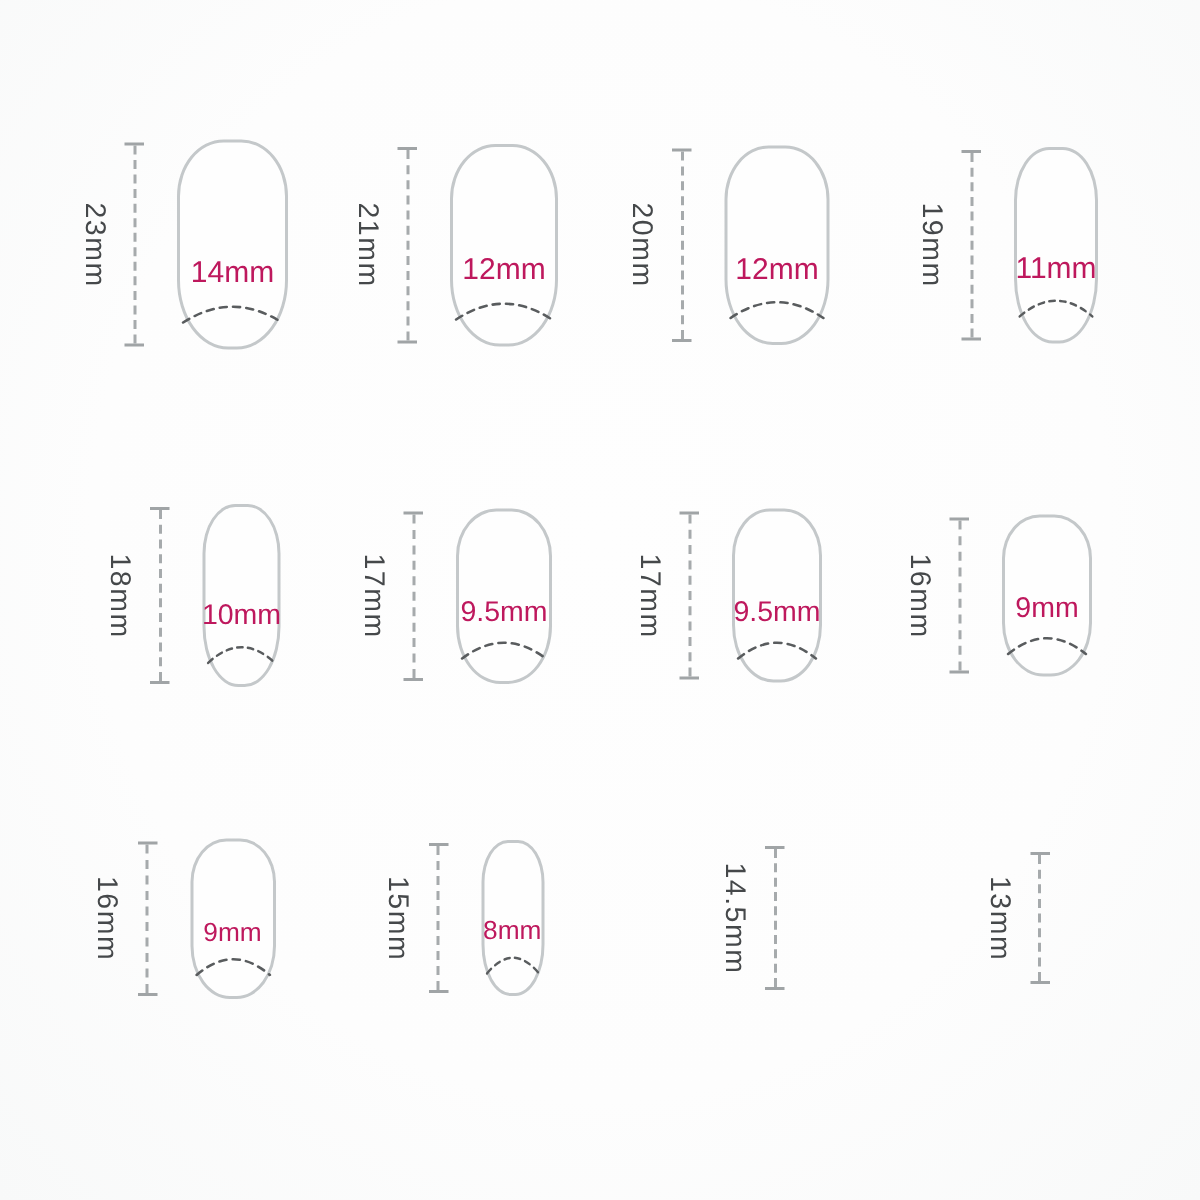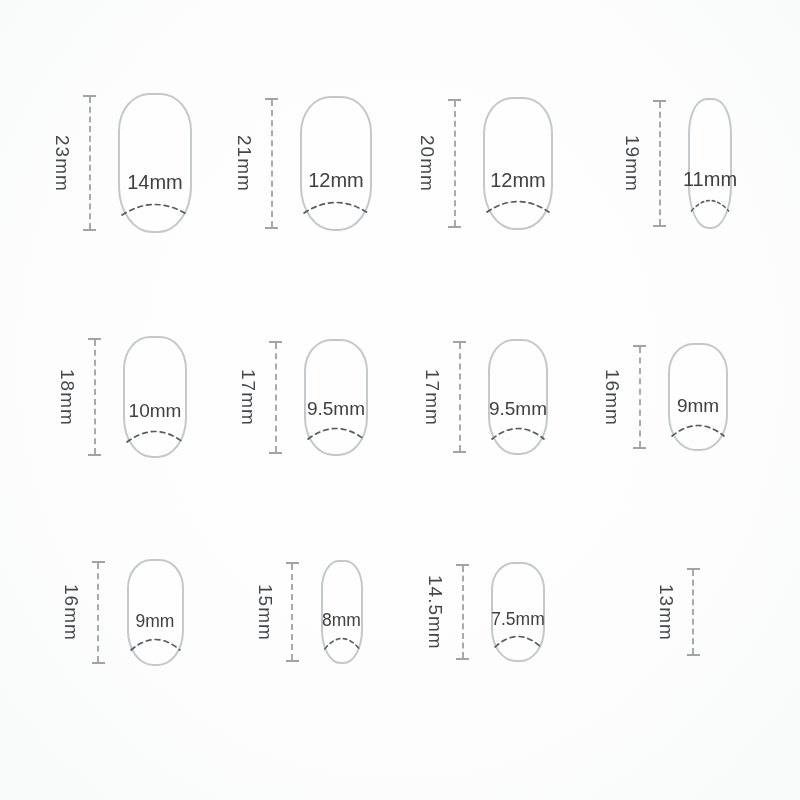--- a/index.html
+++ b/index.html
@@ -58,21 +58,21 @@
     box-sizing:border-box;
     border-radius:42% 42% 46% 46% / 27% 27% 33% 33%;
   }
   .w-label{
     position:absolute;
     left:50%;
     transform:translateX(-50%);
     bottom:calc(14px + 17%);
     white-space:nowrap;
     text-align:center;
-    color:#404040;
+    color:#be185d;
     z-index:2;
   }
   .row0 .w-label{font-size:20px;}
   .row1 .w-label{font-size:19px;}
   .row2 .w-label{font-size:17.5px;}
   .smile{
     position:absolute;
     left:0;
     bottom:calc(2px + 8%);
     width:100%;
@@ -130,36 +130,36 @@
       </div>
     </div>
 
     <div class="cell row0" style="height: 131px; width: 143px; left: 589px; top: 97.5px;">
       <div class="len-label">19mm</div>
       <div class="measure" style="height: 127px;">
         <div class="cap top"></div>
         <div class="dash"></div>
         <div class="cap bot"></div>
       </div>
-      <div class="nail" style="width: 44px; height: 131px; padding-left: 16px;">
+      <div class="nail" style="width: 56px; height: 131px; padding-left: 16px;">
         <div class="w-label">11mm</div>
       <svg class="smile" viewBox="0 0 61 18" preserveAspectRatio="none">
           <path d="M 2 15 Q 30.5 -6 59 15" fill="none" stroke="#595c5e" stroke-width="1.7" stroke-dasharray="4.5 4" stroke-linecap="round"></path>
         </svg>
       </div>
     </div>
 
     <div class="cell row1" style="height: 122px; width: 139px; left: 48px; top: 336px;">
       <div class="len-label">18mm</div>
       <div class="measure" style="height: 118px;">
         <div class="cap top"></div>
         <div class="dash"></div>
         <div class="cap bot"></div>
       </div>
-      <div class="nail" style="width: 64px; height: 122px;">
+      <div class="nail" style="width: 52px; height: 122px;">
         <div class="w-label">10mm</div>
       <svg class="smile" viewBox="0 0 57 18" preserveAspectRatio="none">
           <path d="M 2 15 Q 28.5 -6 55 15" fill="none" stroke="#595c5e" stroke-width="1.7" stroke-dasharray="4.5 4" stroke-linecap="round"></path>
         </svg>
       </div>
     </div>
 
     <div class="cell row1" style="height: 117px; width: 139px; left: 229px; top: 338.5px;">
       <div class="len-label">17mm</div>
       <div class="measure" style="height: 113px;">
@@ -235,26 +235,20 @@
       </div>
     </div>
 
     <div class="cell row2" style="height: 100px; width: 129px; left: 416px; top: 562px;">
       <div class="len-label">14.5mm</div>
       <div class="measure" style="height: 96px;">
         <div class="cap top"></div>
         <div class="dash"></div>
         <div class="cap bot"></div>
       </div>
-      <div class="nail" style="width: 54px; height: 100px;">
-        <div class="w-label">7.5mm</div>
-      <svg class="smile" viewBox="0 0 47 18" preserveAspectRatio="none">
-          <path d="M 2 15 Q 23.5 -6 45 15" fill="none" stroke="#595c5e" stroke-width="1.7" stroke-dasharray="4.5 4" stroke-linecap="round"></path>
-        </svg>
-      </div>
     </div>
 
     <div class="cell row2" style="height: 92px; width: 122px; left: 599.5px; top: 566px;">
       <div class="len-label">13mm</div>
       <div class="measure" style="height: 88px;">
         <div class="cap top"></div>
         <div class="dash"></div>
         <div class="cap bot"></div>
       </div>
     </div>

